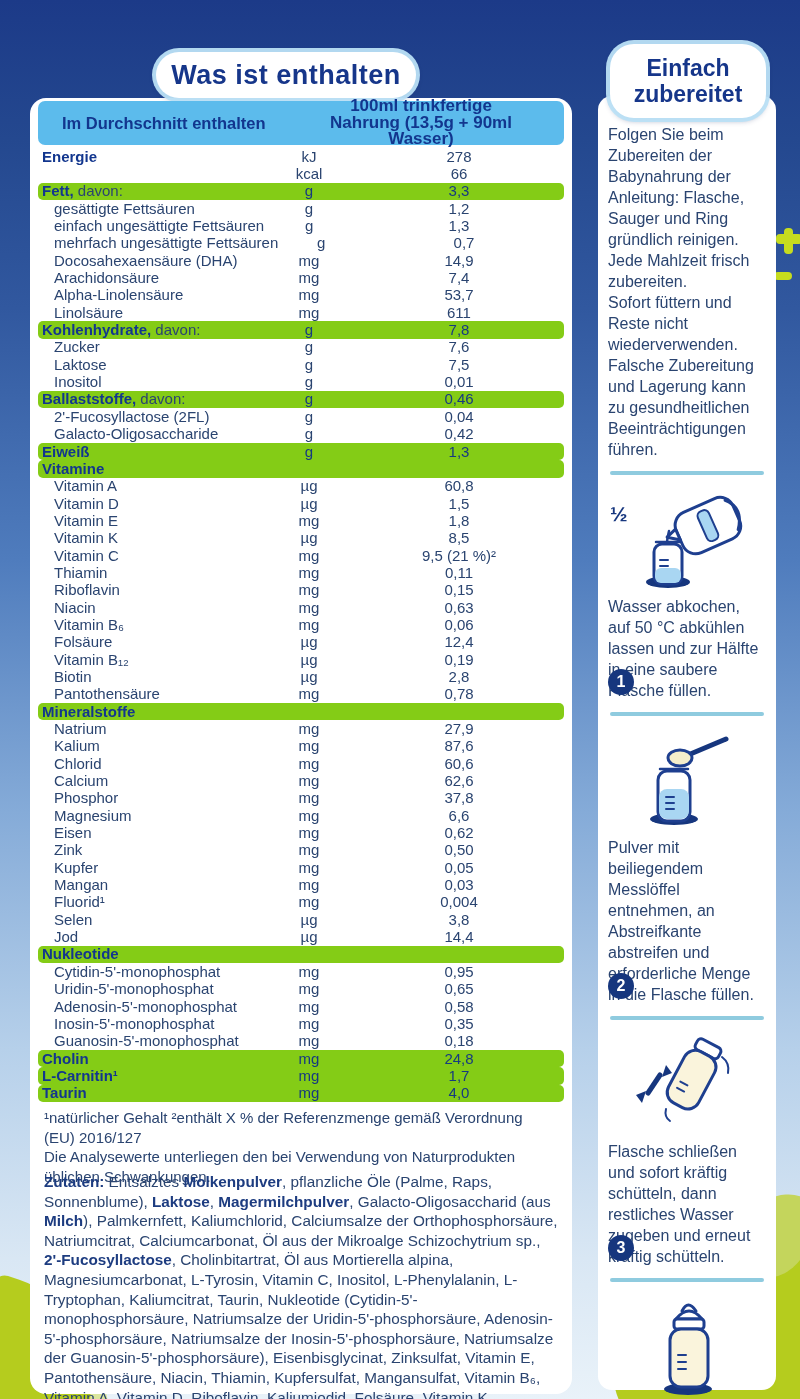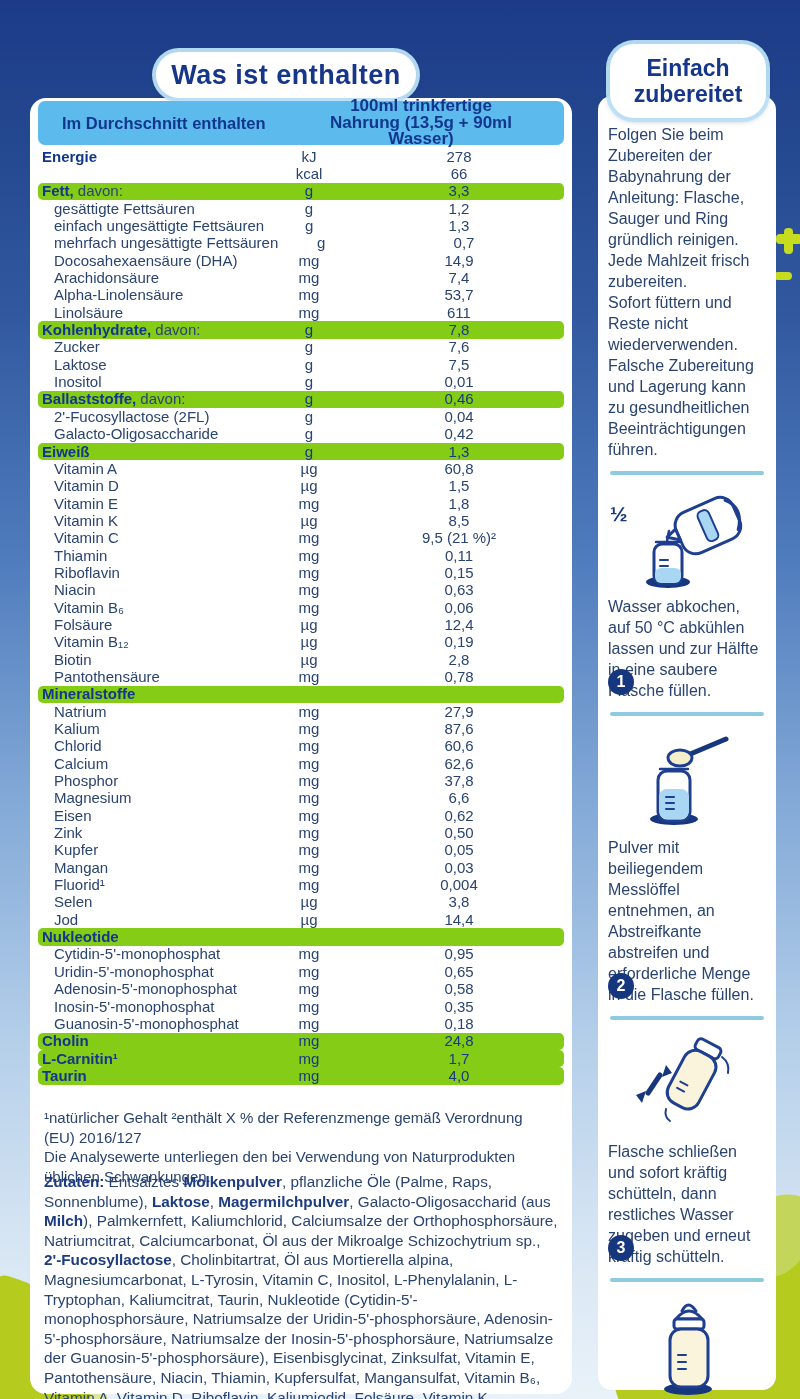--- a/index.html
+++ b/index.html
@@ -194,20 +194,25 @@
       </div>
       <div class="row sub">
         <span class="name"><span>Galacto-Oligosaccharide</span></span>
         <span class="unit">g</span>
         <span class="value">0,42</span>
       </div>
       <div class="row band">
         <span class="name"><span class="b">Eiweiß</span></span>
         <span class="unit">g</span>
         <span class="value">1,3</span>
+      </div>
+      <div class="row section">
+        <span class="name"><span class="b">Vitamine</span></span>
+        <span class="unit"></span>
+        <span class="value"></span>
       </div>
       <div class="row sub">
         <span class="name"><span>Vitamin A</span></span>
         <span class="unit">µg</span>
         <span class="value">60,8</span>
       </div>
       <div class="row sub">
         <span class="name"><span>Vitamin D</span></span>
         <span class="unit">µg</span>
         <span class="value">1,5</span>

